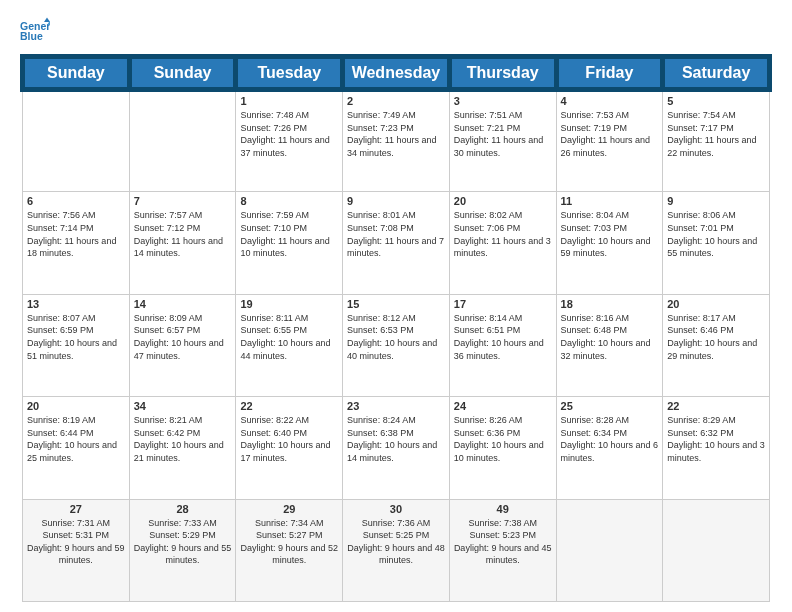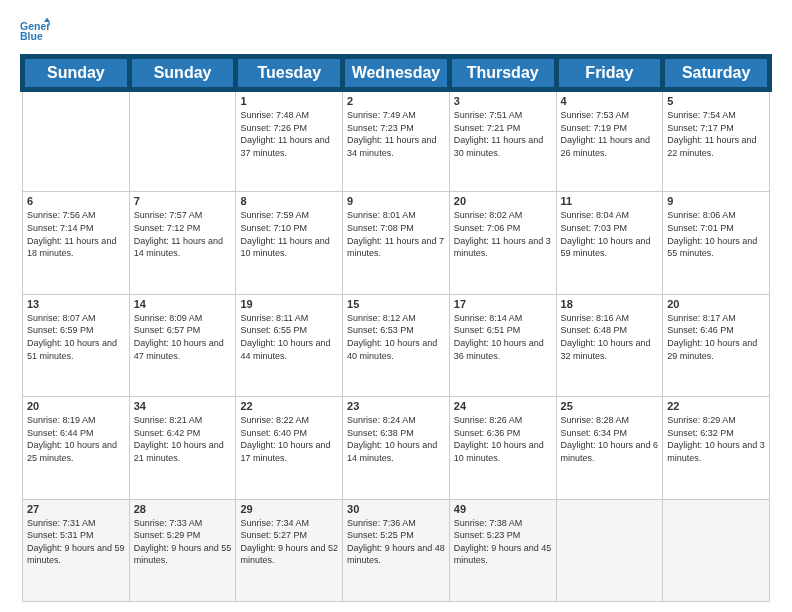--- a/index.html
+++ b/index.html
@@ -65,20 +65,21 @@
     .calendar tbody td {
       border: 1px solid #ccc;
       vertical-align: top;
       padding: 3px 4px;
       font-size: 9.5px;
       color: #333;
       height: 82px;
     }
     .calendar tbody tr:last-child td {
       background-color: #f5f5f5;
+      text-align: center;
     }
     .day-num {
       font-size: 11px;
       font-weight: bold;
       margin-bottom: 2px;
       display: block;
     }
     .cell-text {
       font-size: 9px;
       line-height: 1.4;

